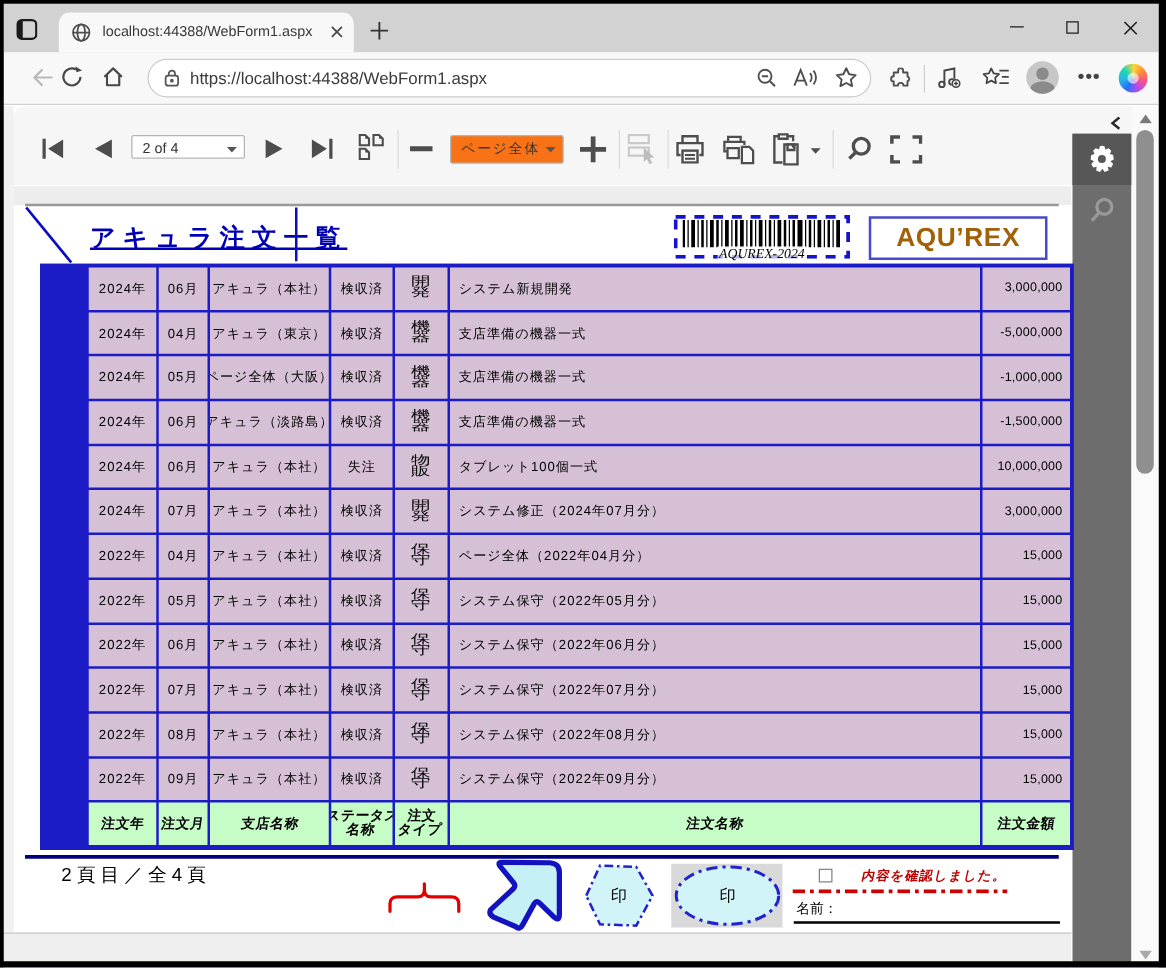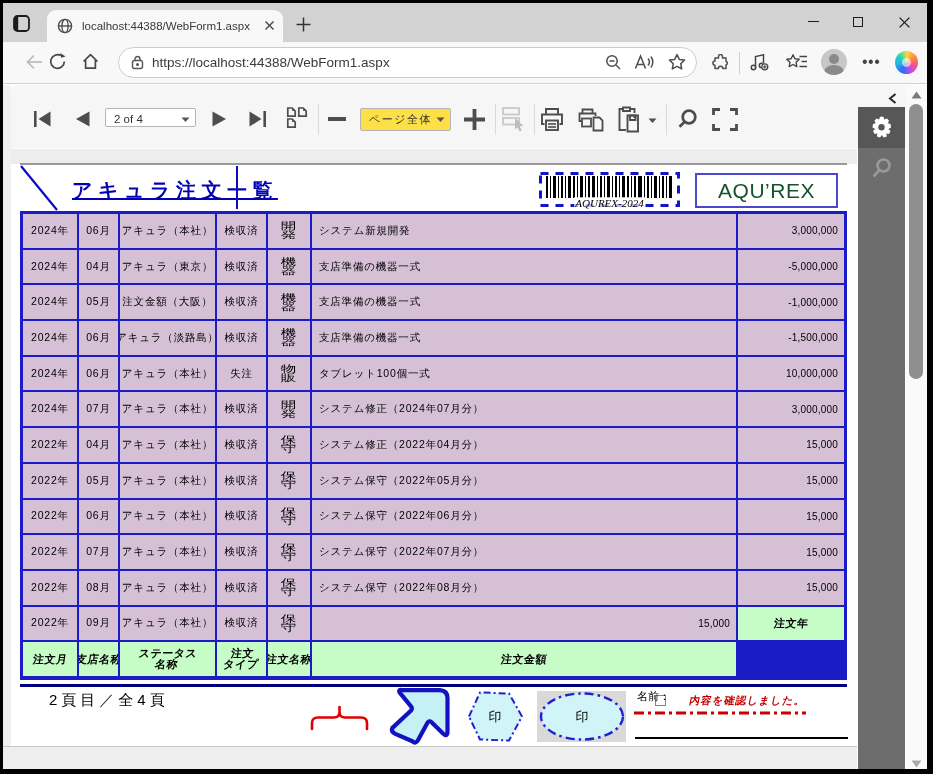--- a/index.html
+++ b/index.html
@@ -142,21 +142,21 @@
 <svg class="abs" style="left:286px;top:107px" width="22" height="22" viewBox="0 0 22 22">
       <g fill="none" stroke="#4d4d4d" stroke-width="1.7">
         <path d="M1.8 1 L6.2 1 L9.2 4 L9.2 9.2 L1.8 9.2 Z"></path>
         <path d="M12.8 1 L17.2 1 L20.2 4 L20.2 9.2 L12.8 9.2 Z"></path>
         <path d="M1.8 12 L6.2 12 L9.2 15 L9.2 20.2 L1.8 20.2 Z"></path>
       </g>
       <path d="M6.2 1 L9.2 4 L6.2 4 Z M17.2 1 L20.2 4 L17.2 4 Z M6.2 12 L9.2 15 L6.2 15 Z" fill="#4d4d4d"></path>
     </svg>
 <div class="abs" style="left:318px;top:104px;width:1px;height:31px;background:#dadada"></div>
 <div class="abs" style="left:328px;top:117px;width:18px;height:3.6px;background:#4d4d4d"></div>
-<div class="abs" style="left:360px;top:108px;width:91px;height:23px;background:#fde047;border:1px solid #b5b5b5;border-radius:2px;font-size:11px;color:#333;line-height:21px;padding-left:8px;letter-spacing:1.5px">ページ全体</div>
+<div class="abs" style="left:360px;top:108px;width:91px;height:23px;background:#f97316;border:1px solid #b5b5b5;border-radius:2px;font-size:11px;color:#333;line-height:21px;padding-left:8px;letter-spacing:1.5px">ページ全体</div>
 <svg class="abs" style="left:436px;top:117px" width="9" height="6" viewBox="0 0 9 6">
       <path d="M0.5 0.5 L4.5 5 L8.5 0.5 Z" fill="#555"></path>
     </svg>
 <svg class="abs" style="left:464px;top:109px" width="21" height="21" viewBox="0 0 21 21">
       <path d="M8.6 0 h3.8 v8.6 h8.6 v3.8 h-8.6 v8.6 h-3.8 v-8.6 h-8.6 v-3.8 h8.6 Z" fill="#4d4d4d"></path>
     </svg>
 <div class="abs" style="left:495px;top:104px;width:1px;height:31px;background:#dadada"></div>
 <svg class="abs" style="left:502px;top:107px" width="25" height="25" viewBox="0 0 25 25">
       <g fill="none" stroke="#c9c9c9" stroke-width="1.8">
         <rect x="1" y="1" width="16" height="6.5"></rect>
@@ -282,44 +282,44 @@
         <rect x="105" y="0" width="1" height="22"></rect>
         <rect x="108" y="0" width="3" height="22"></rect>
         <rect x="113" y="0" width="1" height="22"></rect>
         <rect x="116" y="0" width="2" height="22"></rect>
         <rect x="120" y="0" width="1" height="22"></rect>
         <rect x="123" y="0" width="3" height="22"></rect>
       </g>
     </svg>
 <div class="abs" style="left:539px;top:193px;width:141px;text-align:center"><span style="font-size:11px;font-style:italic;color:#000;font-family:'Liberation Serif',serif;background:rgba(255,255,255,0.7);padding:0 1px">AQUREX-2024</span></div>
 
-<div class="abs" style="left:695px;top:173px;width:143px;height:35px;border:2px solid #4848d0;background:#fff;text-align:center;line-height:31px;font-size:21px;font-weight:normal;color:#14532d;letter-spacing:0.5px">AQU’REX</div>
-
-<div id="tbl" class="abs" style="left: 20px; top: 211px; width: 827px; height: 469px; border-width: 3px 3px 4.5px; border-style: solid; border-color: rgb(28, 28, 198); border-image: initial; background: rgb(28, 28, 198); display: grid; grid-template-columns: 54px 39px 95px 49px 42px 424px 1fr; grid-template-rows: repeat(13, 1fr); gap: 2px;">
+<div class="abs" style="left:695px;top:173px;width:143px;height:35px;border:2px solid #4848d0;background:#fff;text-align:center;line-height:31px;font-size:21px;font-weight:bold;color:#a16207;letter-spacing:0.5px">AQU’REX</div>
+
+<div id="tbl" class="abs" style="left: 32px; top: 211px; width: 827px; height: 469px; border-width: 3px 3px 4.5px; border-style: solid; border-color: rgb(28, 28, 198); border-image: initial; background: rgb(28, 28, 198); display: grid; grid-template-columns: 54px 39px 95px 49px 42px 424px 1fr; grid-template-rows: repeat(13, 1fr); gap: 2px; padding-left: 36px;">
       <div class="c">2024年</div>
       <div class="c">06月</div>
       <div class="c">アキュラ（本社）</div>
       <div class="c">検収済</div>
       <div class="c">
         <span class="ty">開<br>発</span>
       </div>
       <div class="l">システム新規開発</div>
       <div class="r">3,000,000</div>
       <div class="c">2024年</div>
       <div class="c">04月</div>
       <div class="c">アキュラ（東京）</div>
       <div class="c">検収済</div>
       <div class="c">
         <span class="ty">機<br>器</span>
       </div>
       <div class="l">支店準備の機器一式</div>
       <div class="r">-5,000,000</div>
       <div class="c">2024年</div>
       <div class="c">05月</div>
-      <div class="c">注文金額（大阪）</div>
+      <div class="c">ページ全体（大阪）</div>
       <div class="c">検収済</div>
       <div class="c">
         <span class="ty">機<br>器</span>
       </div>
       <div class="l">支店準備の機器一式</div>
       <div class="r">-1,000,000</div>
       <div class="c">2024年</div>
       <div class="c">06月</div>
       <div class="c">アキュラ（淡路島）</div>
       <div class="c">検収済</div>
@@ -346,21 +346,21 @@
       </div>
       <div class="l">システム修正（2024年07月分）</div>
       <div class="r">3,000,000</div>
       <div class="c">2022年</div>
       <div class="c">04月</div>
       <div class="c">アキュラ（本社）</div>
       <div class="c">検収済</div>
       <div class="c">
         <span class="ty">保<br>守</span>
       </div>
-      <div class="l">システム修正（2022年04月分）</div>
+      <div class="l">ページ全体（2022年04月分）</div>
       <div class="r">15,000</div>
       <div class="c">2022年</div>
       <div class="c">05月</div>
       <div class="c">アキュラ（本社）</div>
       <div class="c">検収済</div>
       <div class="c">
         <span class="ty">保<br>守</span>
       </div>
       <div class="l">システム保守（2022年05月分）</div>
       <div class="r">15,000</div>
@@ -391,20 +391,21 @@
       </div>
       <div class="l">システム保守（2022年08月分）</div>
       <div class="r">15,000</div>
       <div class="c">2022年</div>
       <div class="c">09月</div>
       <div class="c">アキュラ（本社）</div>
       <div class="c">検収済</div>
       <div class="c">
         <span class="ty">保<br>守</span>
       </div>
+      <div class="l">システム保守（2022年09月分）</div>
       <div class="r">15,000</div>
       <div class="c h">
         <span class="sk">注文年</span>
       </div>
       <div class="c h">
         <span class="sk">注文月</span>
       </div>
       <div class="c h">
         <span class="sk">支店名称</span>
       </div>
@@ -437,20 +438,20 @@
 <div class="abs" style="left:537px;top:691px;width:89px;height:51px;background:#d9d9d9"></div>
 <svg class="abs" style="left:538px;top:691px" width="88" height="51" viewBox="0 0 88 51">
       <ellipse cx="44" cy="25.5" rx="41" ry="23" fill="#d0f4f8" stroke="#2222cc" stroke-width="2.4" stroke-dasharray="9 4 2.5 4"></ellipse>
       <text x="44" y="30" text-anchor="middle" font-size="13" fill="#000" font-family="Liberation Sans, sans-serif">印</text>
     </svg>
 <div class="abs" style="left:655px;top:695px;width:11px;height:11px;border:1.5px solid #848484"></div>
 <div class="abs" style="left:688px;top:694px;font-size:10.5px;font-weight:bold;color:#c00000;letter-spacing:1px;transform:skewX(-12deg);transform-origin:left bottom">内容を確認しました。</div>
 <svg class="abs" style="left:634px;top:711px" width="172" height="4" viewBox="0 0 172 4">
       <line x1="0" y1="2" x2="172" y2="2" stroke="#cc0000" stroke-width="3" stroke-dasharray="10 4 3 4"></line>
     </svg>
-<div class="abs" style="left:637px;top:689px;font-size:11px;color:#000">名前：</div>
+<div class="abs" style="left:637px;top:719px;font-size:11px;color:#000">名前：</div>
 <div class="abs" style="left:635px;top:737px;width:213px;height:2.4px;background:#000"></div>
 
 <div class="abs" style="left:0;top:0;width:933px;height:3px;background:#000"></div>
 <div class="abs" style="left:0;top:0;width:3px;height:774px;background:#000"></div>
 <div class="abs" style="left:927px;top:0;width:6px;height:774px;background:#000"></div>
 <div class="abs" style="left:0;top:769px;width:933px;height:5px;background:#000"></div>
 </div>
 
 </body></html>

